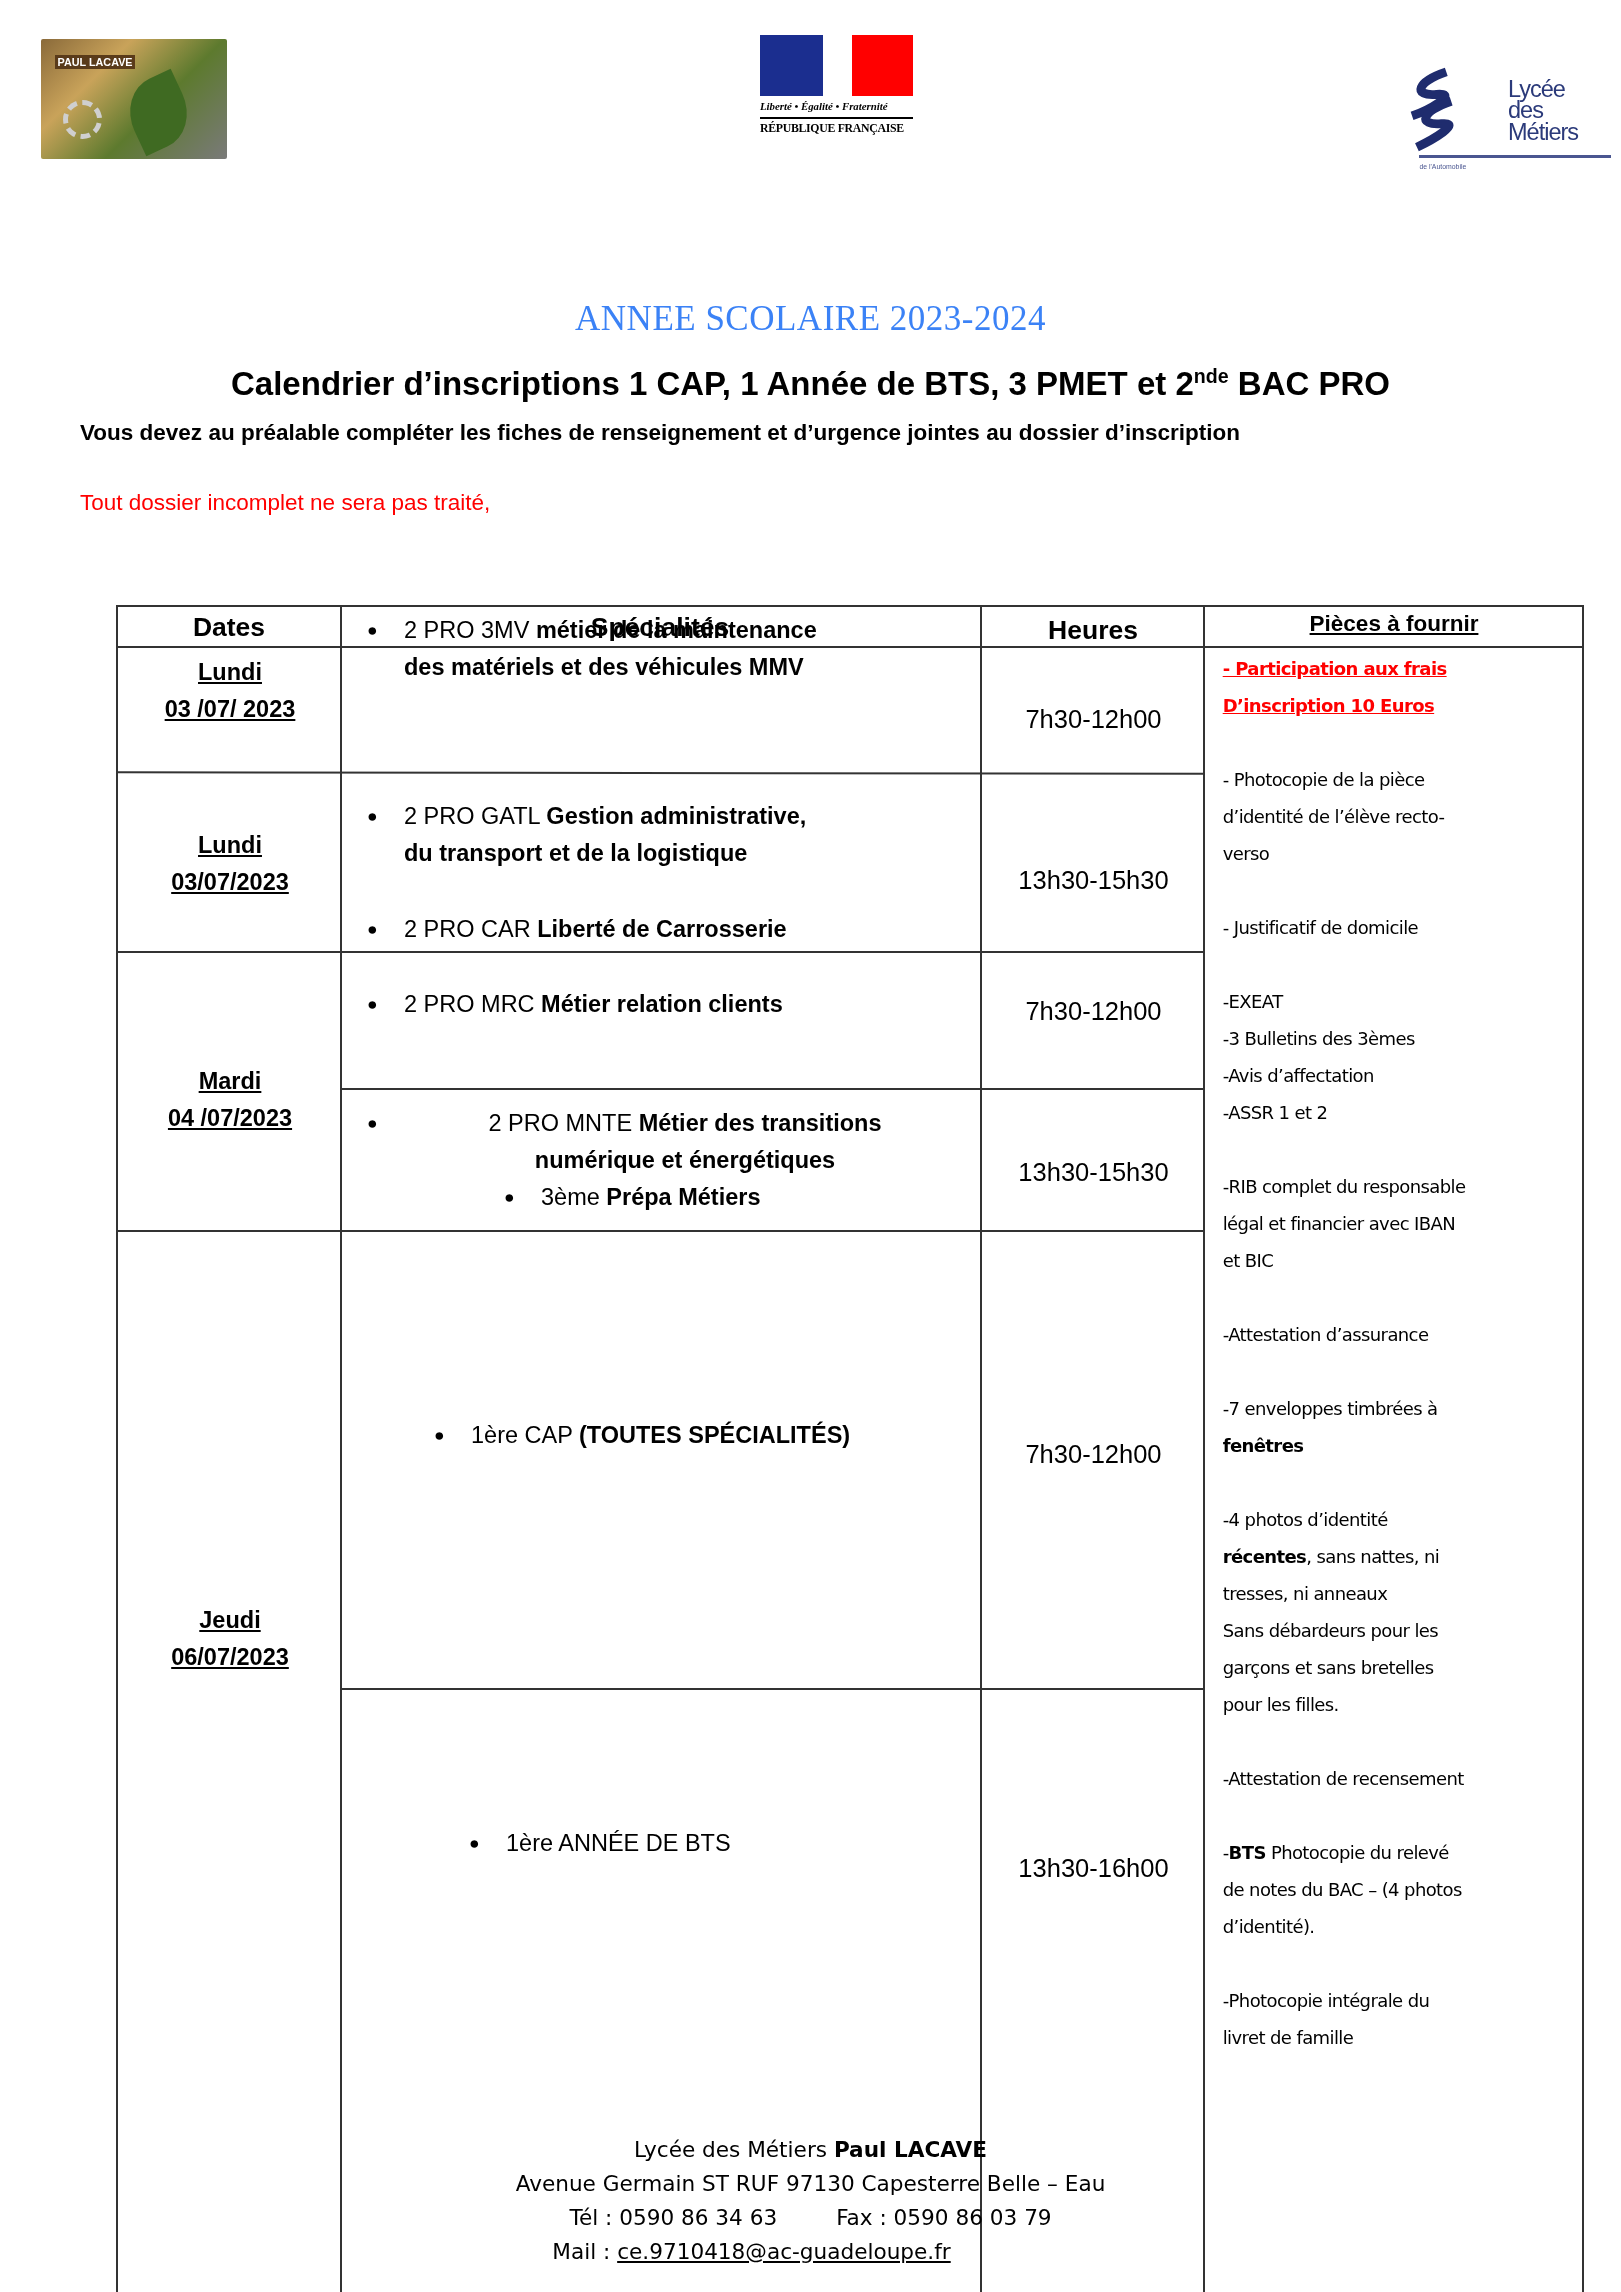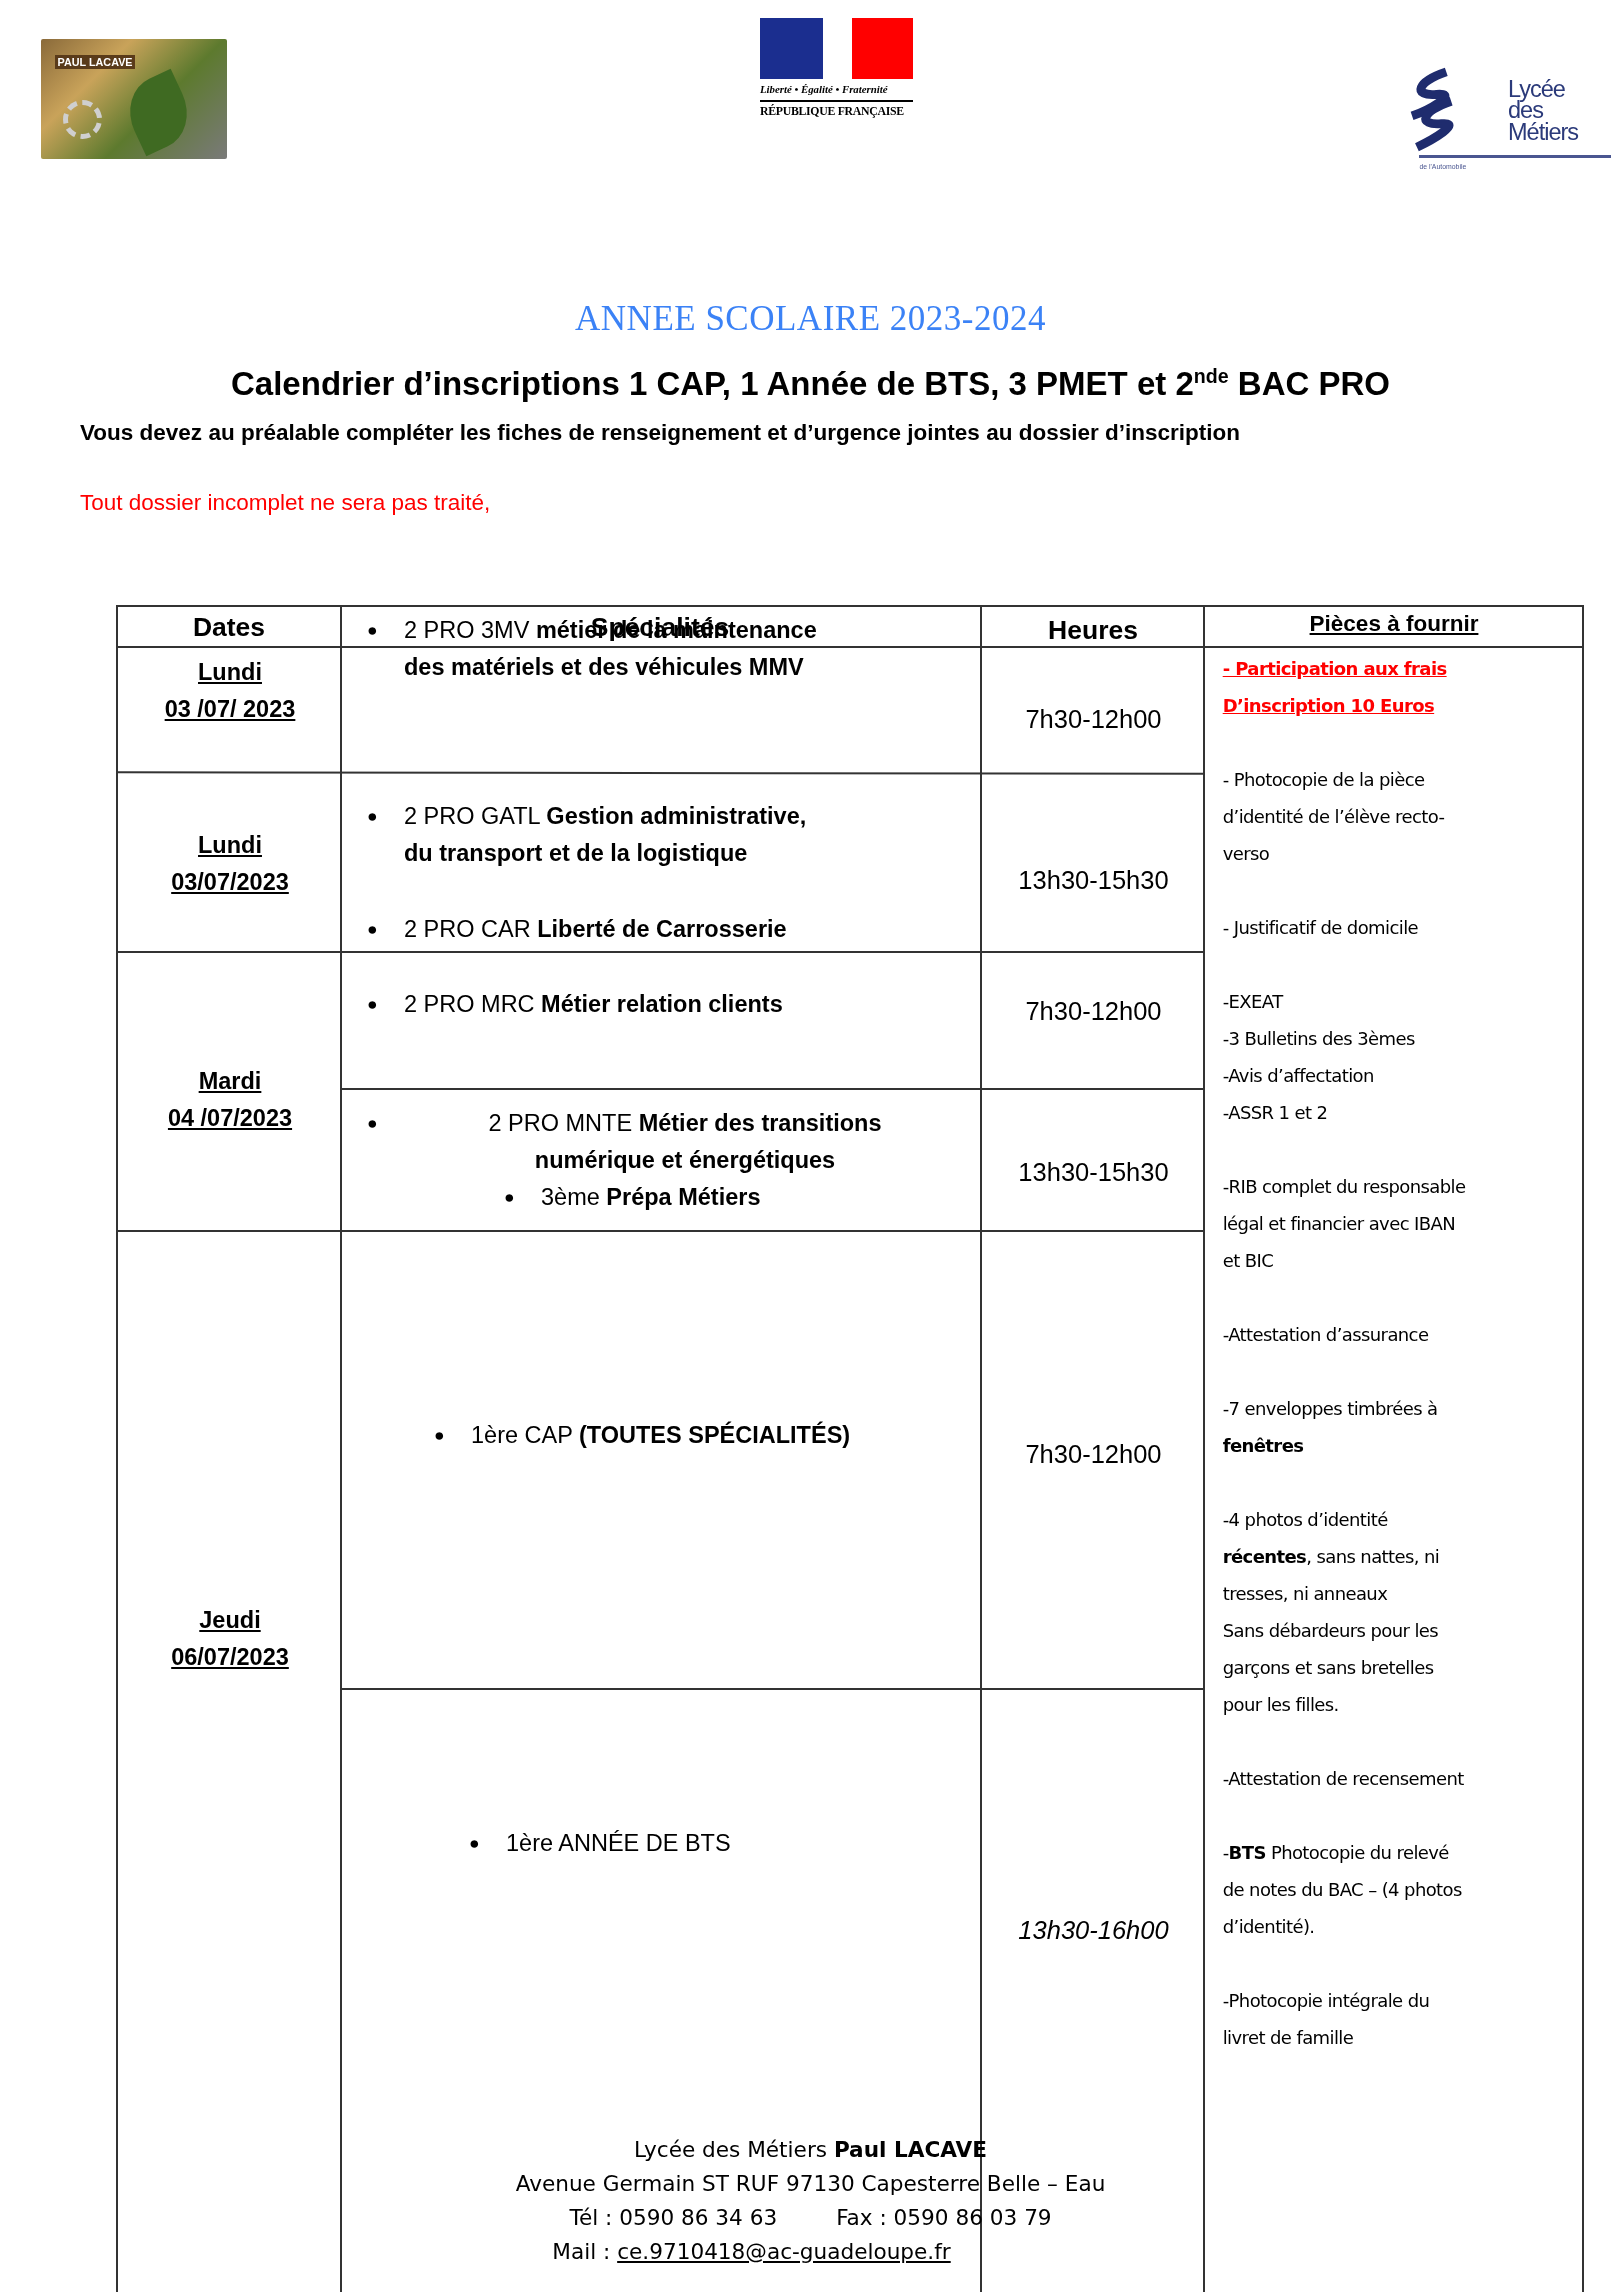--- a/index.html
+++ b/index.html
@@ -5,21 +5,21 @@
   html, body { margin:0; padding:0; background:#ffffff; }
   body { width:1621px; height:2293px; position:relative; overflow:hidden; font-family:"Liberation Sans", "DejaVu Sans", sans-serif; color:#000; }
   .abs { position:absolute; }
 
   
   .logo-left { left:41px; top:39px; width:186px; height:120px; background:linear-gradient(135deg,#8a6a3a 0%,#c9a35a 30%,#5d7a2e 60%,#7a7a7a 100%); border-radius:2px; }
   .logo-left .tag { position:absolute; left:13.7px; top:15.7px; font-size:10.8px; font-weight:bold; color:#fff; background:#5a3b1a; padding:1px 2.9px; }
   .logo-left .gear { position:absolute; left:21.6px; top:61px; width:39px; height:39px; border-radius:50%; border:5.9px dashed #cfcfcf; box-sizing:border-box; }
   .logo-left .leaf { position:absolute; left:88px; top:39px; width:59px; height:69px; background:#3f6a22; border-radius:60% 0 60% 0; transform:rotate(-25deg); }
 
-  .marianne { left:760px; top:18px; width:186px; height:110px; }
+  .marianne { left:760px; top:35px; width:186px; height:110px; }
   .marianne .blue { position:absolute; left:0; top:0; width:63px; height:61px; background:#1b2e8f; }
   .marianne .white { position:absolute; left:63px; top:0; width:29px; height:61px; background:#fff; }
   .marianne .red { position:absolute; left:92px; top:0; width:61px; height:61px; background:#ff0000; }
   .marianne .motto { position:absolute; left:0; top:65px; width:157px; font-family:"Liberation Serif", serif; font-style:italic; font-weight:bold; font-size:10.8px; white-space:nowrap; }
   .marianne .rule { position:absolute; left:0; top:82px; width:153px; height:2px; background:#000; }
   .marianne .rf { position:absolute; left:0; top:86px; width:157px; font-family:"Liberation Serif", serif; font-weight:bold; font-size:11.8px; letter-spacing:-0.3px; white-space:nowrap; }
 
   .logo-right { left:1392px; top:61px; width:216px; height:127px; }
   .logo-right .swirl { position:absolute; left:14.7px; top:5.9px; width:59px; height:88px; }
   .logo-right .words { position:absolute; left:116px; top:17.6px; font-size:23.5px; line-height:21.6px; color:#2b3a7a; letter-spacing:-1px; }
@@ -166,21 +166,21 @@
   <div class="spec" style="left:353px; top:810px; width:490px;">
     <span class="bullet" style="left:-37px;">●</span>
     <span>1ère CAP</span> <b>(TOUTES SPÉCIALITÉS)</b>
   </div>
   <div class="hours" style="top:833px;">7h30-12h00</div>
 
   <div class="spec" style="left:388px; top:1218px; width:392px;">
     <span class="bullet" style="left:-37px;">●</span>
     <span>1ère ANNÉE DE BTS</span>
   </div>
-  <div class="hours" style="top:1309px;font-style:italic;">13h30-16h00</div>
+  <div class="hours" style="top:1247px;">13h30-16h00</div>
 
   <div class="pieces">
     <div class="p red">- Participation aux frais</div>
     <div class="p red">D’inscription 10 Euros</div>
     <div class="gap"></div>
     <div class="p">- Photocopie de la pièce</div>
     <div class="p">d’identité de l’élève recto-</div>
     <div class="p">verso</div>
     <div class="gap"></div>
     <div class="p">- Justificatif de domicile</div>

